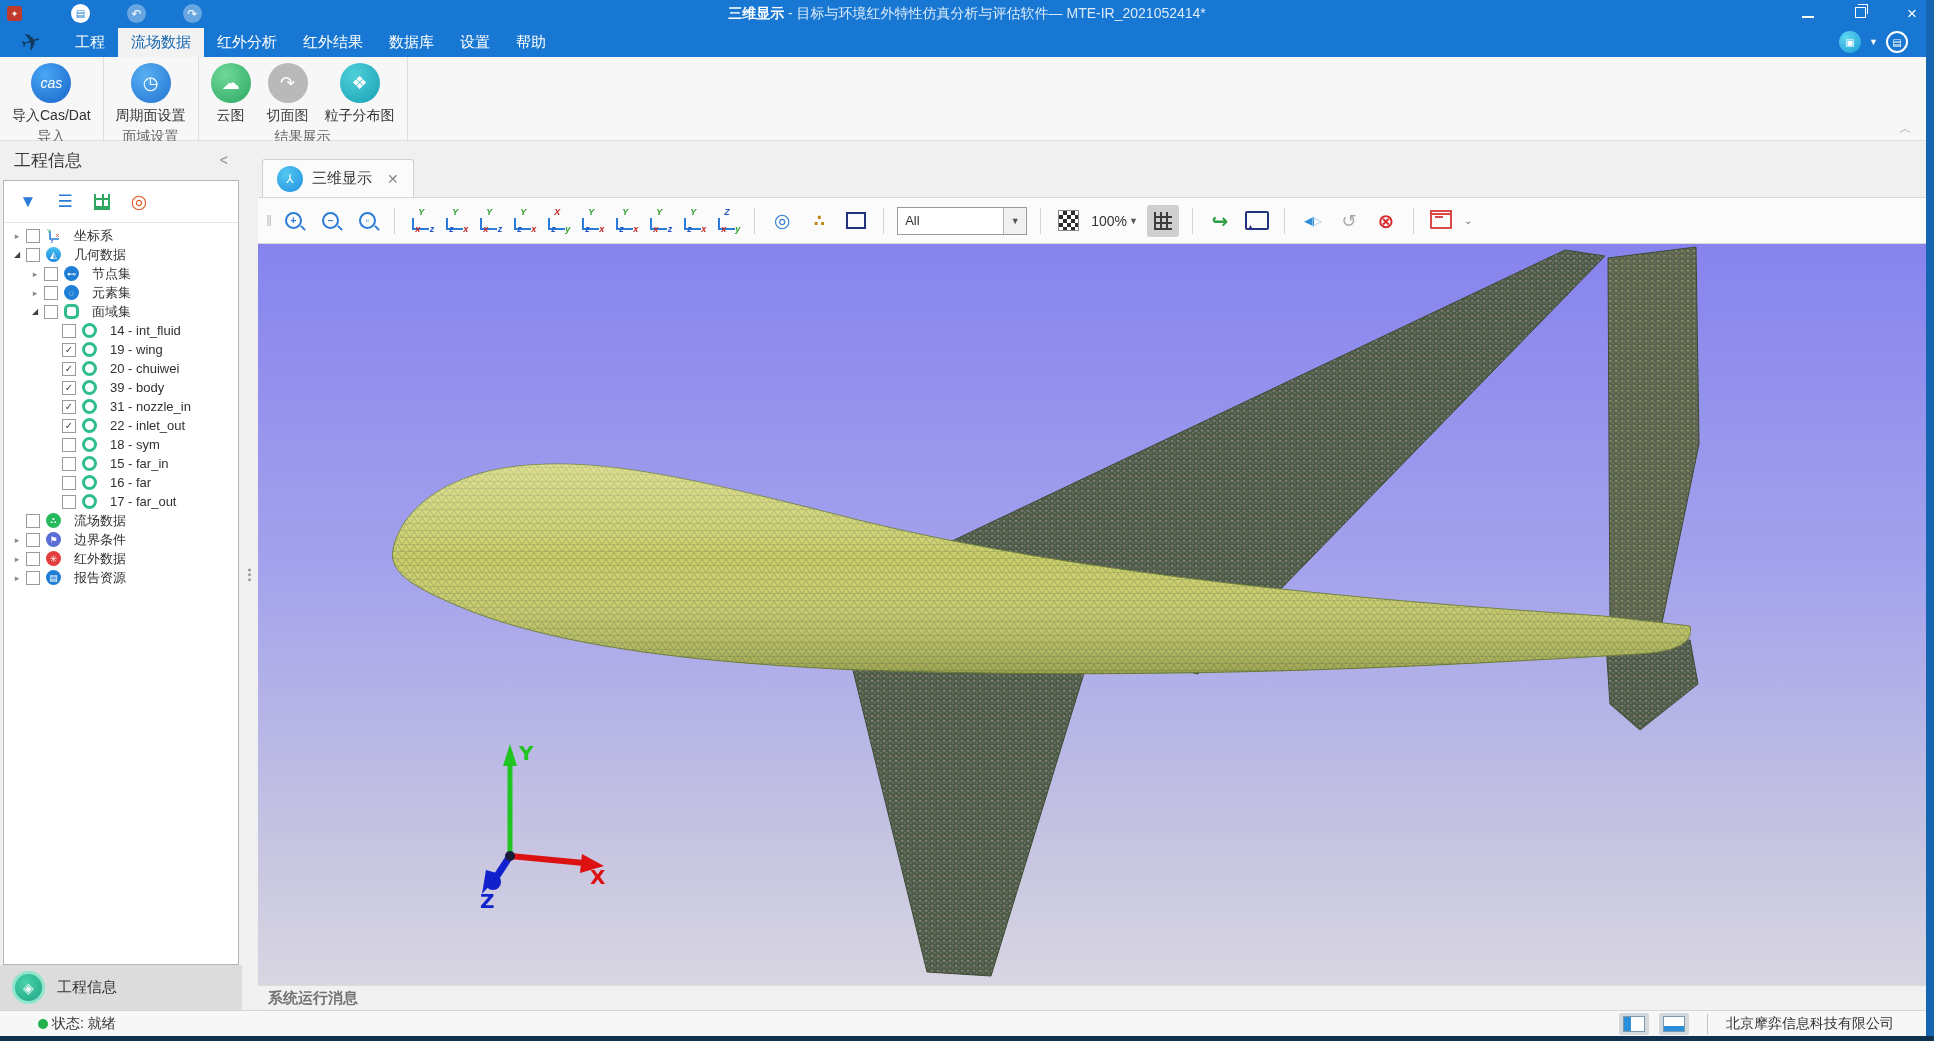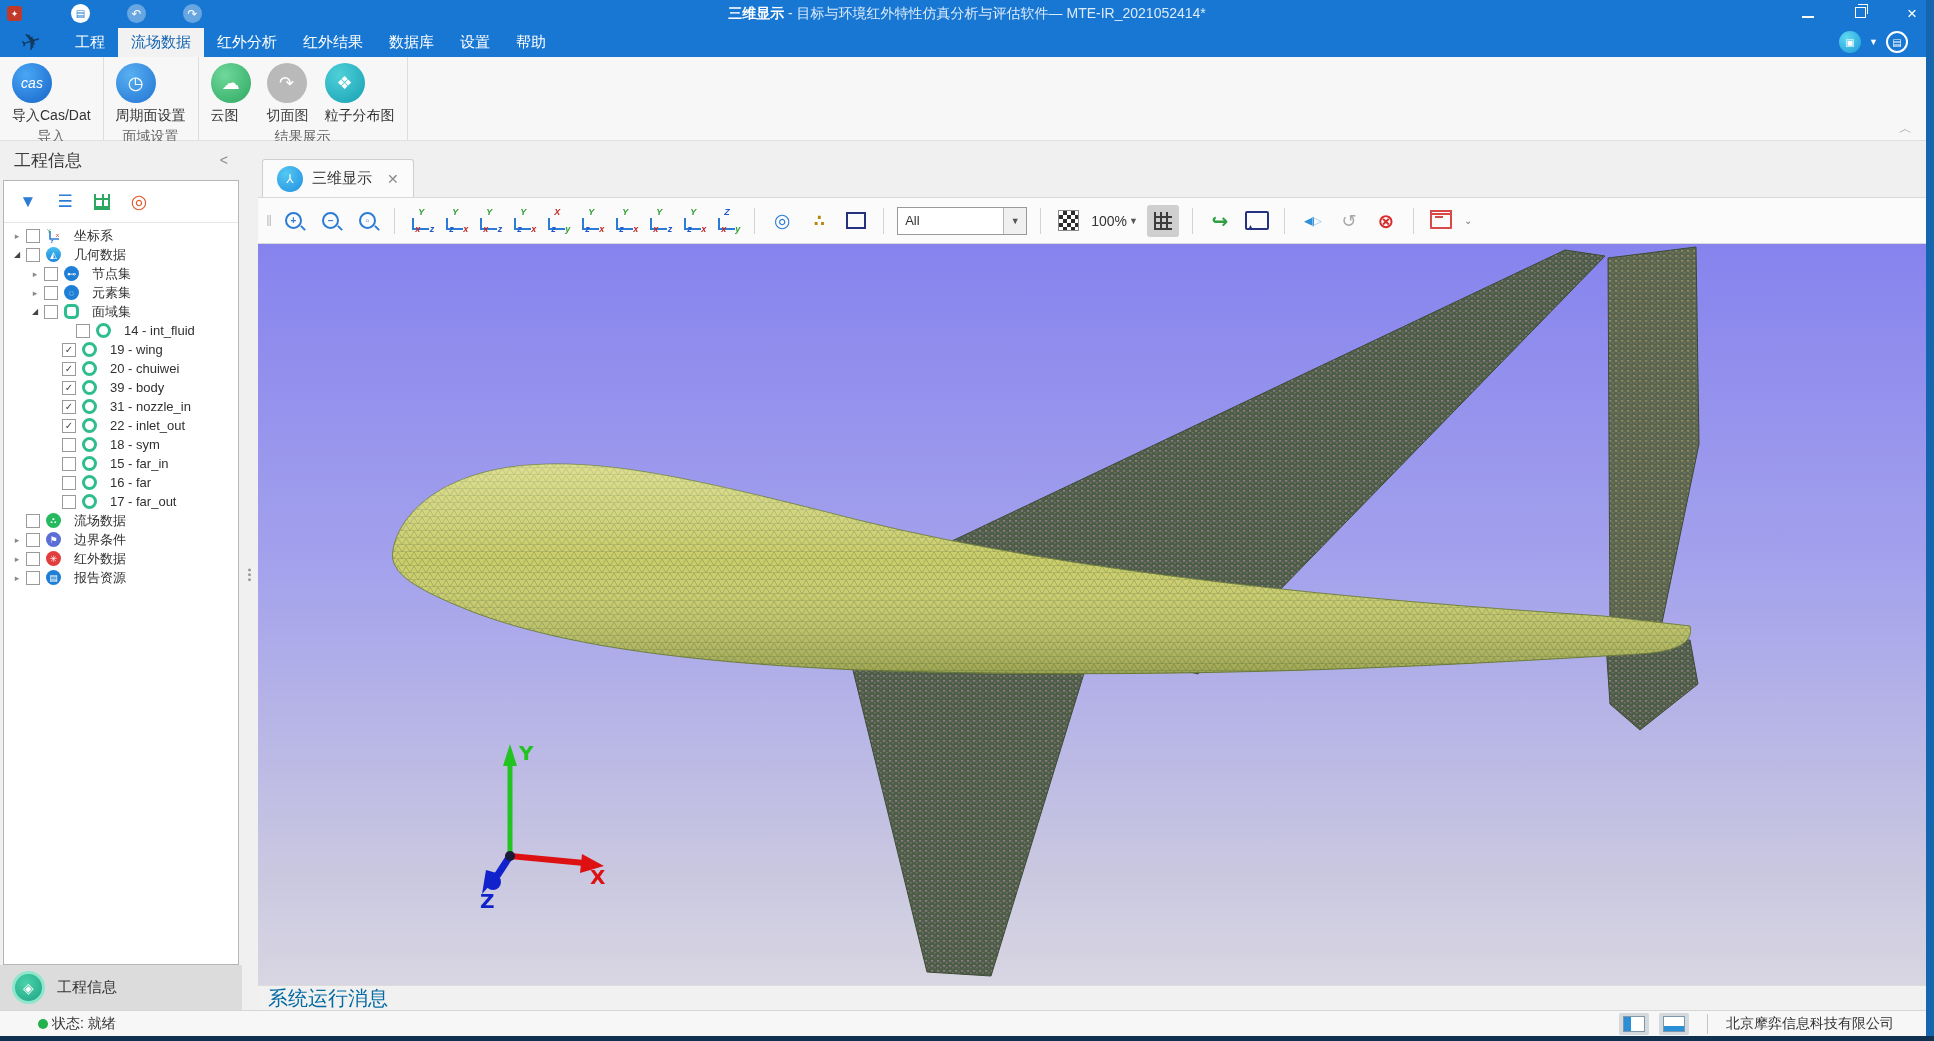--- a/index.html
+++ b/index.html
@@ -27,21 +27,21 @@
   .mitem{padding:5px 13px;color:#fff;font-size:15px;cursor:default;}
   .mitem.active{background:#f2f2f2;color:#1565b0;}
   .menubar-right{position:absolute;right:26px;display:flex;align-items:center;gap:8px;}
   .mr-run{width:22px;height:22px;border-radius:50%;background:radial-gradient(circle at 35% 30%,#5fd8f2,#1d9ad6);color:#fff;font-size:10px;display:flex;align-items:center;justify-content:center;}
   .mr-caret{color:#fff;font-size:9px;}
   .mr-book{width:22px;height:22px;border-radius:50%;border:2px solid #fff;box-sizing:border-box;color:#fff;font-size:10px;display:flex;align-items:center;justify-content:center;}
   
   .ribbon{position:absolute;left:0;top:57px;width:1934px;height:83px;background:#f7f7f7;border-bottom:1px solid #e0e0e0;display:flex;}
   .rgroup{display:flex;flex-direction:column;border-right:1px solid #ddd;padding:0 12px;}
   .rbtns{display:flex;gap:16px;flex:1;}
-  .rbtn{display:flex;flex-direction:column;gap:4px;padding-top:6px;cursor:default;}
+  .rbtn{display:flex;flex-direction:column;align-items:center;gap:4px;padding-top:6px;cursor:default;}
   .rico{width:40px;height:40px;border-radius:50%;color:#fff;display:flex;align-items:center;justify-content:center;font-size:18px;flex:none;}
   .i-cas{background:radial-gradient(circle at 35% 30%,#4aa6f5,#1565c8);font-size:14px;font-style:italic;}
   .i-clock{background:radial-gradient(circle at 35% 30%,#58b0f2,#2173d2);}
   .i-cloud{background:radial-gradient(circle at 35% 30%,#6fd89a,#2da862);}
   .i-slice{background:#b9b9b9;}
   .i-particles{background:radial-gradient(circle at 35% 30%,#4fd0d8,#16a0b4);}
   .rbl{font-size:14px;color:#333;white-space:nowrap;}
   .rbtn.disabled .rbl{color:#404040;}
   .rglabel{text-align:center;font-size:14px;color:#666;padding:3px 0 5px;}
   .ribbon-chev{position:absolute;right:22px;top:120px;color:#999;font-size:13px;}
@@ -116,21 +116,21 @@
   .delx{color:#d82c2c;font-size:20px;font-weight:bold;}
   .pkg{width:18px;height:12px;border:2px solid #d84a4a;border-radius:1px;position:relative;}
   .pkg:before{content:'';position:absolute;left:3px;top:1px;width:8px;height:2px;background:#d84a4a;}
   .pkg:after{content:'';position:absolute;left:-2px;top:-5px;right:-2px;height:3px;border:2px solid #d84a4a;border-bottom:none;}
   .pkgcaret{color:#777;font-size:10px;}
   
   .viewport{position:absolute;left:258px;top:244px;width:1668px;height:741px;background:linear-gradient(#8683ee,#a5a3ec 45%,#cac8e0 85%,#d8d6e2 100%);}
   .viewport svg{display:block;width:100%;height:100%;}
   
   .msgbar{position:absolute;left:258px;top:985px;width:1668px;height:25px;background:#f1f1f1;border-top:1px solid #dcdcdc;display:flex;align-items:center;box-sizing:border-box;}
-  .msgbar span{font-size:20px;color:#0369a1;padding-left:10px;}
+  .msgbar span{font-size:15px;color:#737373;padding-left:10px;font-weight:bold;}
   .statusbar{position:absolute;left:0;top:1010px;width:1934px;height:26px;background:#f7f7f7;border-top:1px solid #d6d6d6;display:flex;align-items:center;box-sizing:border-box;}
   .st-dot{width:10px;height:10px;border-radius:50%;background:#22b14c;margin-left:38px;flex:none;}
   .st-text{font-size:14px;color:#333;margin-left:4px;}
   .st-right{margin-left:auto;display:flex;align-items:center;gap:10px;padding-right:40px;}
   .st-ico{width:30px;height:22px;background:#d4d9de;border-radius:2px;display:flex;align-items:center;justify-content:center;}
   .st-ico i{display:block;width:20px;height:14px;border:1px solid #7d97ad;}
   .st-ico.a i{background:linear-gradient(90deg,#2b8fd8 0 7px,#fff 7px);}
   .st-ico.b i{background:linear-gradient(0deg,#2b8fd8 0 5px,#fff 5px);}
   .st-div{width:1px;height:20px;background:#c5c5c5;margin:0 8px;}
   .st-company{font-size:14px;color:#333;}
@@ -261,21 +261,21 @@
             <span class="cb"></span>
             <span class="ticon t-elements">◌</span>
             <span class="tlabel">元素集</span>
           </div>
           <div class="trow" style="padding-left: 24px;">
             <span class="arr e">◢</span>
             <span class="cb"></span>
             <span class="ticon t-faces"></span>
             <span class="tlabel">面域集</span>
           </div>
-          <div class="trow" style="padding-left: 56px;">
+          <div class="trow" style="padding-left: 42px;">
             <span class="arr c"></span>
             <span class="cb"></span>
             <span class="ticon t-ring"></span>
             <span class="tlabel">14 - int_fluid</span>
           </div>
           <div class="trow" style="padding-left: 42px;">
             <span class="arr c"></span>
             <span class="cb">✓</span>
             <span class="ticon t-ring"></span>
             <span class="tlabel">19 - wing</span>

